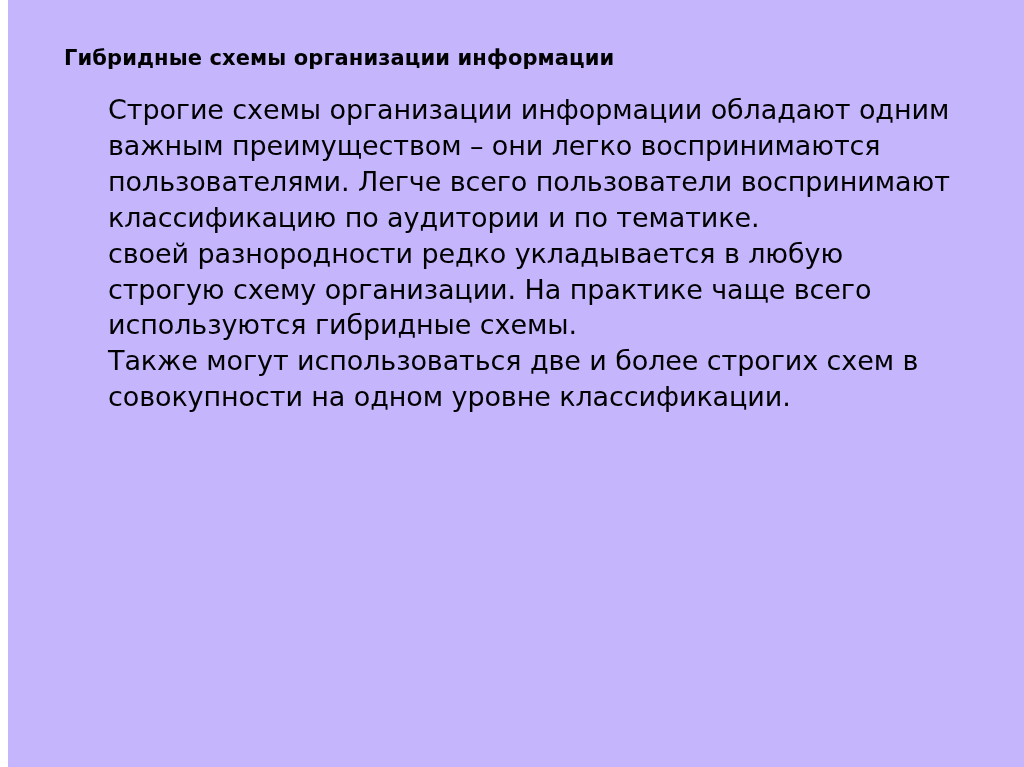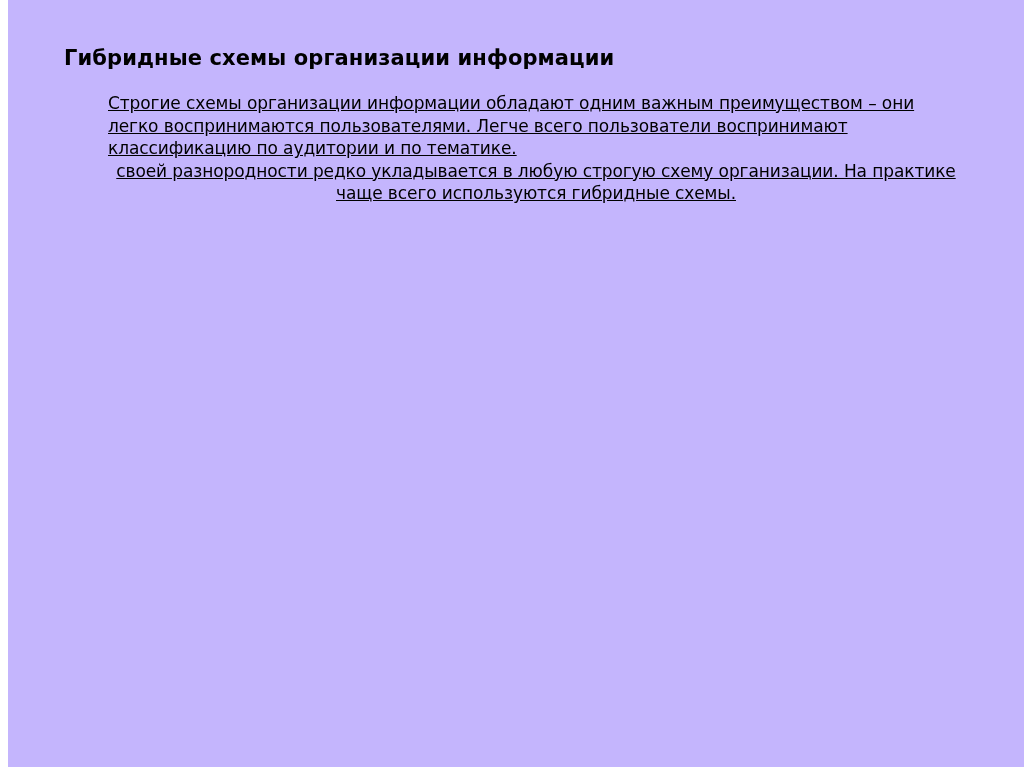--- a/index.html
+++ b/index.html
@@ -33,37 +33,35 @@
     letter-spacing: 0.1px;
     color: #000000;
   }
   .body-block {
     position: absolute;
     left: 56px;
     top: 92px;
     width: 900px;
   }
   .para {
-    font-size: 17px;
+    font-size: 27px;
     line-height: 1.33;
     color: #000000;
     margin: 0;
     letter-spacing: -0.1px;
-    text-decoration: underline;
   }
   .para.indent {
     padding-left: 44px;
   }
   .para.hang {
     padding-left: 0;
   }
   .para.hang .cont {
     display: block;
     padding-left: 44px;
-    text-align: center;
   }
   .gap {
     height: 0px;
   }
 </style>
 </head>
 <body>
 
 <div class="slide">
 
@@ -73,16 +71,17 @@
 
     <p class="para indent">Строгие схемы организации информации обладают одним важным преимуществом – они легко воспринимаются пользователями. Легче всего пользователи воспринимают классификацию по аудитории и по тематике.</p>
 
     <div class="gap"></div>
 
     <p class="para hang">
       <span class="cont">своей разнородности редко укладывается в любую строгую схему организации. На практике чаще всего используются гибридные схемы.</span>
     </p>
 
 
+    <p class="para indent">Также могут использоваться две и более строгих схем в совокупности на одном уровне классификации.</p>
 
   </div>
 
 </div>
 
 </body></html>

